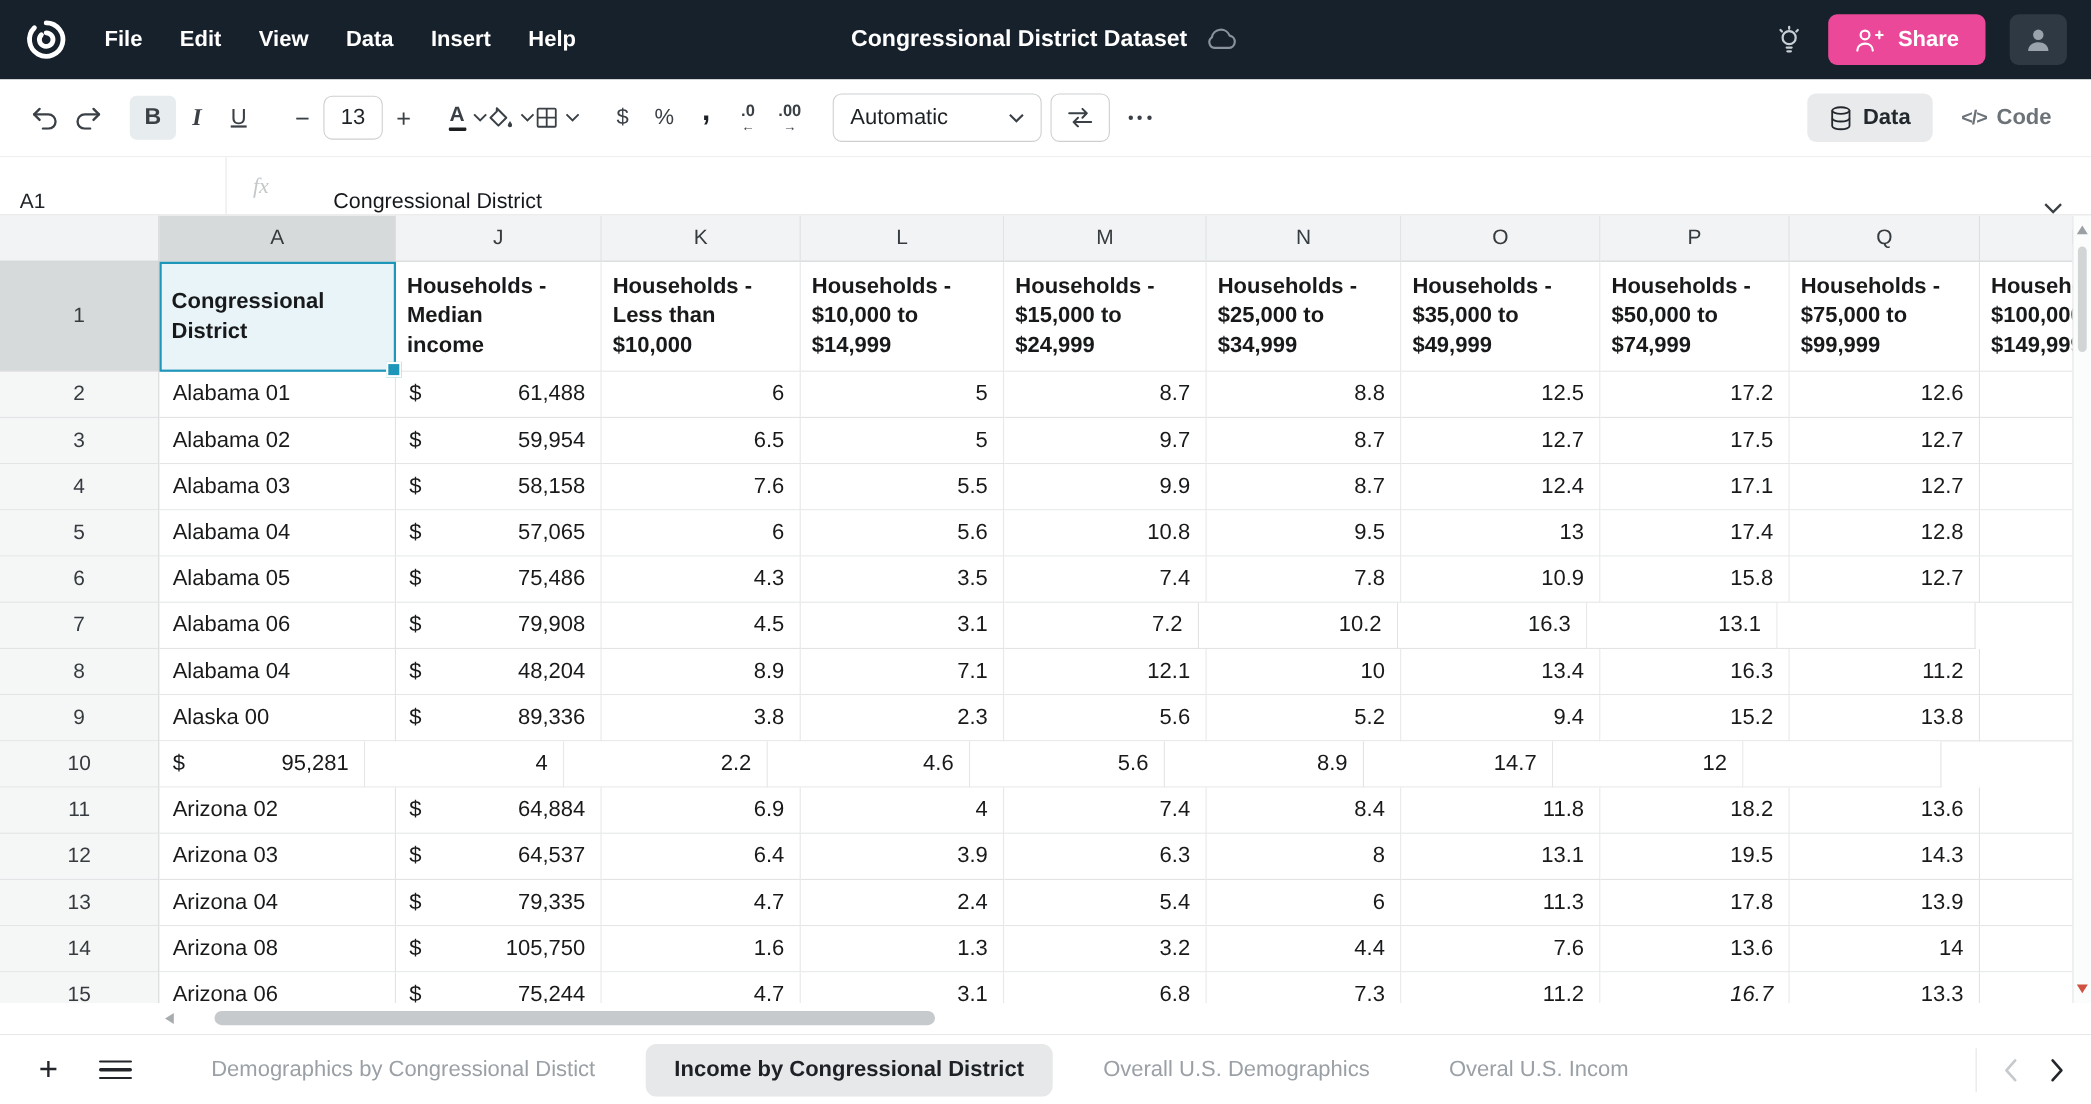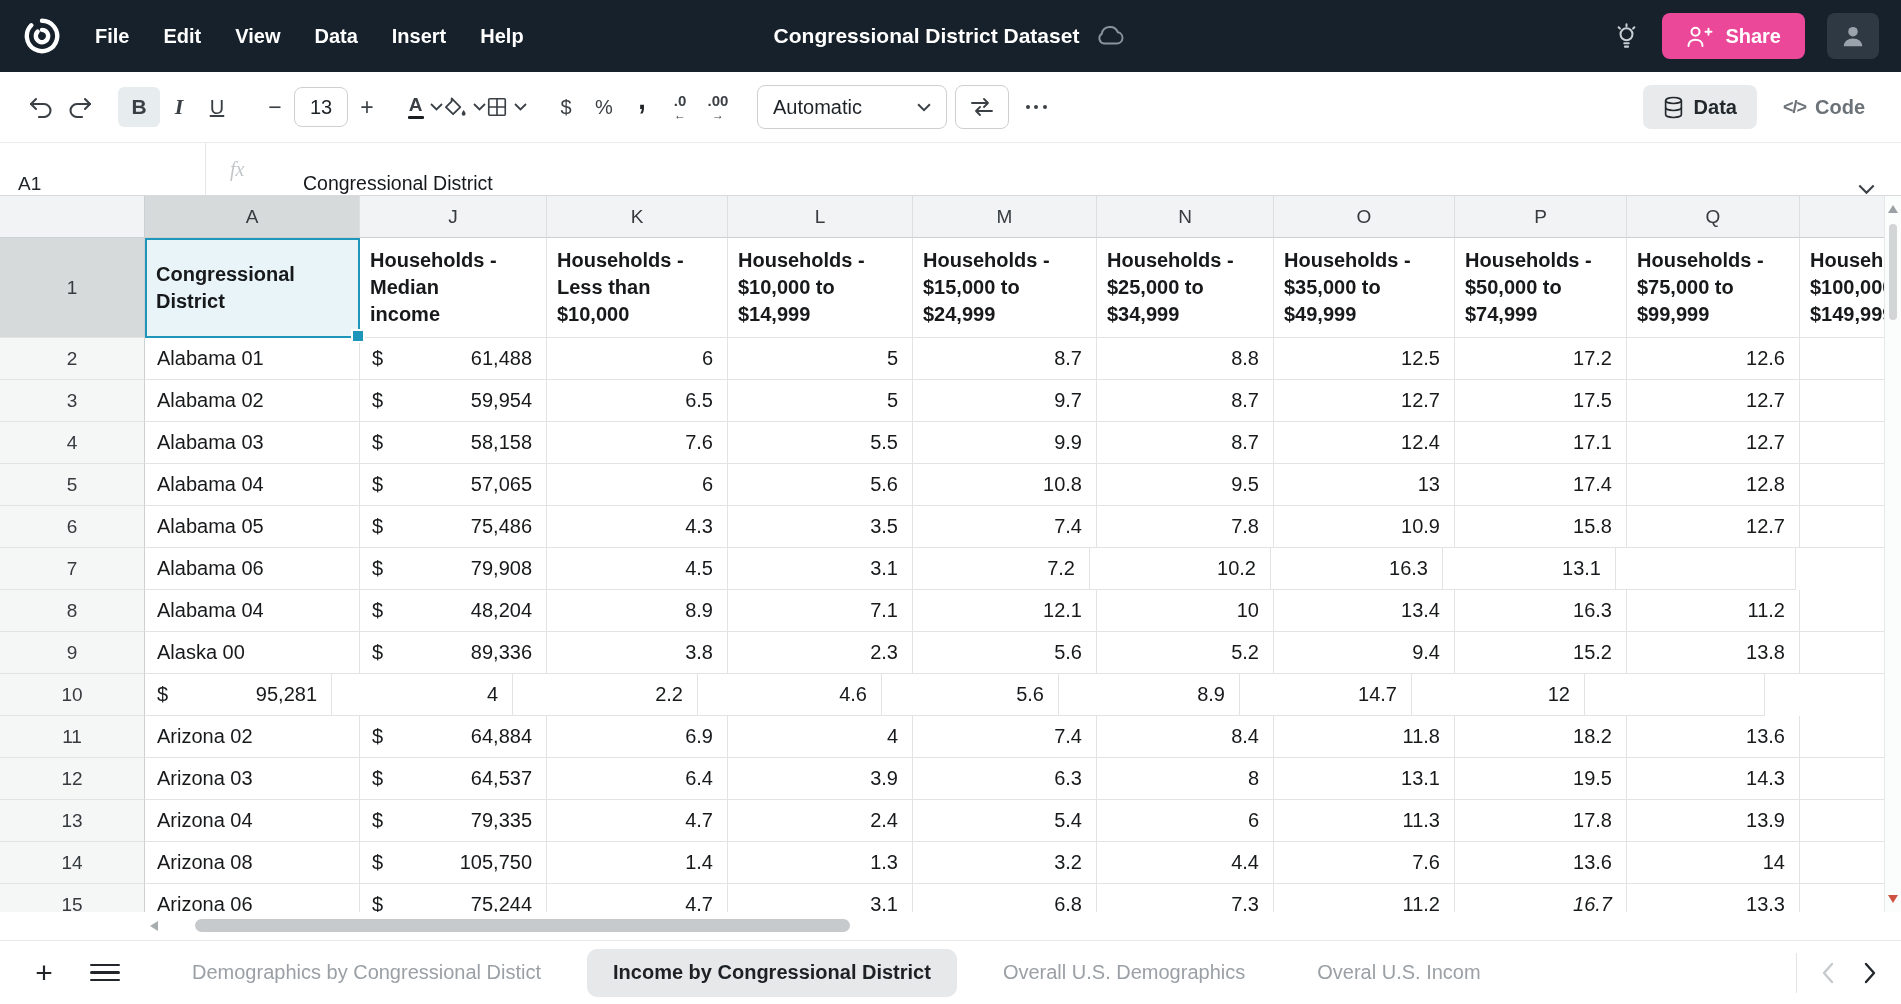--- a/index.html
+++ b/index.html
@@ -498,21 +498,21 @@
         <div class="cell num" style="width: 173px;">13.9</div>
         <div class="cell num" style="width: 180px;"></div>
       </div>
       <div class="row">
         <div class="gut">14</div>
         <div class="cell" style="width: 215px;">Arizona 08</div>
         <div class="cell money" style="width: 187px;">
           <span class="cur">$</span>
           <span>105,750</span>
         </div>
-        <div class="cell num" style="width: 181px;">1.4</div>
+        <div class="cell num" style="width: 181px;">1.6</div>
         <div class="cell num" style="width: 185px;">1.3</div>
         <div class="cell num" style="width: 184px;">3.2</div>
         <div class="cell num" style="width: 177px;">4.4</div>
         <div class="cell num" style="width: 181px;">7.6</div>
         <div class="cell num" style="width: 172px;">13.6</div>
         <div class="cell num" style="width: 173px;">14</div>
         <div class="cell num" style="width: 180px;"></div>
       </div>
       <div class="row">
         <div class="gut">15</div>

